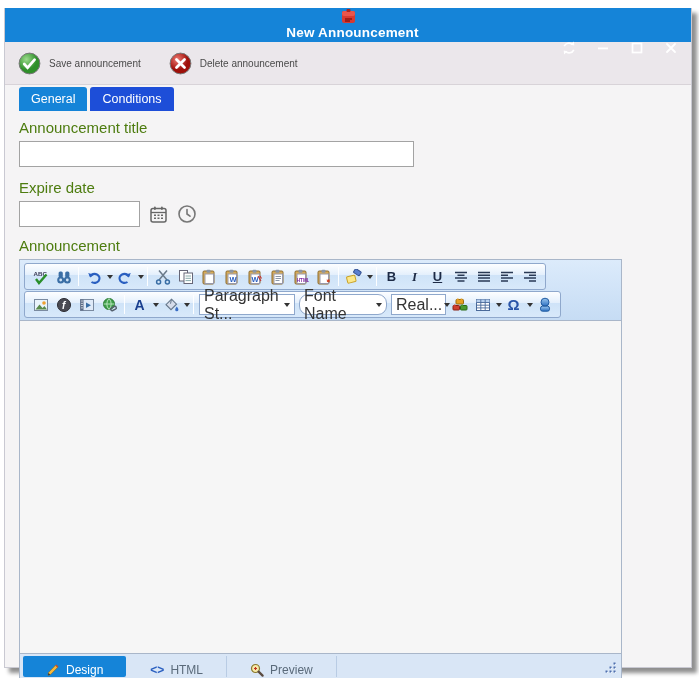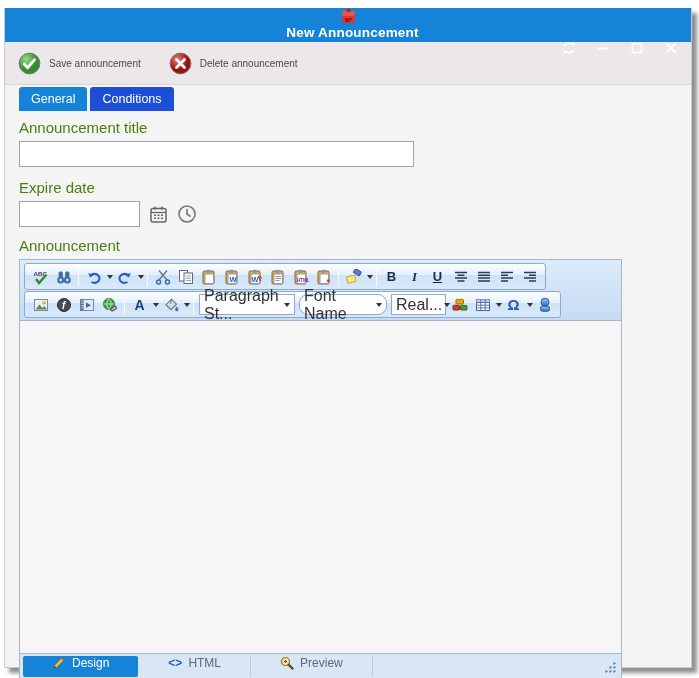--- a/index.html
+++ b/index.html
@@ -44,21 +44,21 @@
   .dar { width:0; height:0; border-left:3px solid transparent; border-right:3px solid transparent; border-top:4px solid #333; margin-left:2px; }
   .glyph { font-size:13px; color:#1d2a45; }
   .g-bold { font-weight:bold; }
   .g-italic { font-style:italic; font-family:"Liberation Serif", serif; font-weight:bold; }
   .g-under { text-decoration:underline; font-weight:bold; }
   .g-blue { color:#2a5fc0; font-weight:bold; }
   .ed-select { display:inline-flex; align-items:center; justify-content:space-between; background:#fff; border:1px solid #8fa8cc;
                height:21px; padding:0 4px; font-size:16px; color:#333; margin:0 2px; cursor:pointer; }
   .ed-canvas { height:332px; background:#f6f6f6; cursor:text; }
   .ed-bottom { height:25px; background:#d9e6f6; border-top:1px solid #a9b6c9; display:flex; align-items:center; padding:0 3px; position:relative; }
-  .mode-tab { display:flex; align-items:flex-start; gap:6px; height:21px; padding:0 29px; font-size:12px; color:#5a6a7a; cursor:pointer; border-right:1px solid #b9cce4; }
+  .mode-tab { display:flex; align-items:flex-end; gap:6px; height:21px; padding:0 23px; font-size:12px; color:#5a6a7a; cursor:pointer; border-right:1px solid #b9cce4; }
   .mode-tab svg { width:14px; height:14px; }
   .mode-tab.active { background:#1584d8; color:#fff; border-radius:2px; border-right:none; margin-right:1px; }
   .resize-grip { position:absolute; right:4px; bottom:4px; cursor:nwse-resize; display:inline-flex; }
 </style>
 </head>
 <body>
 
 <div class="window">
 
   <div class="titlebar">

